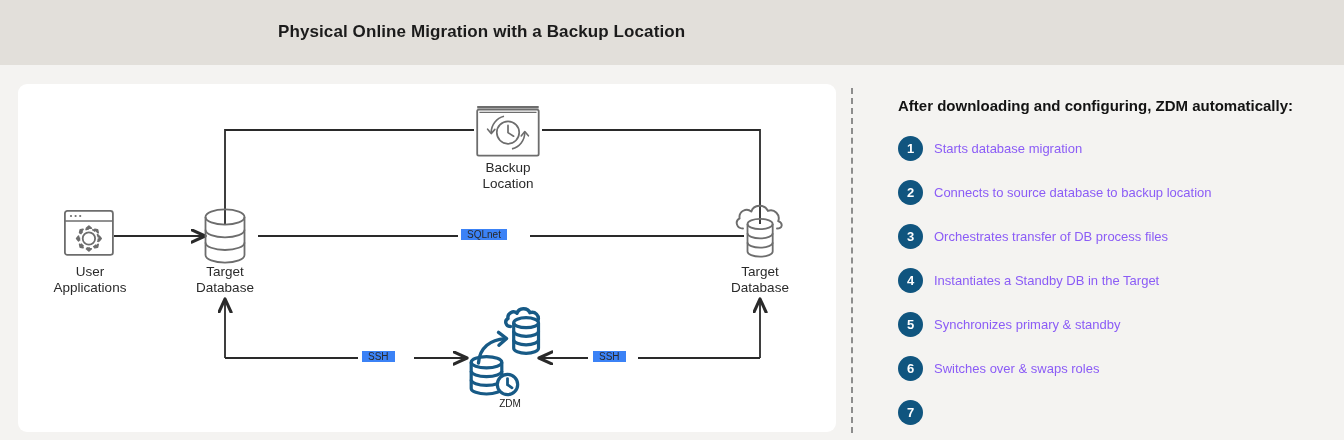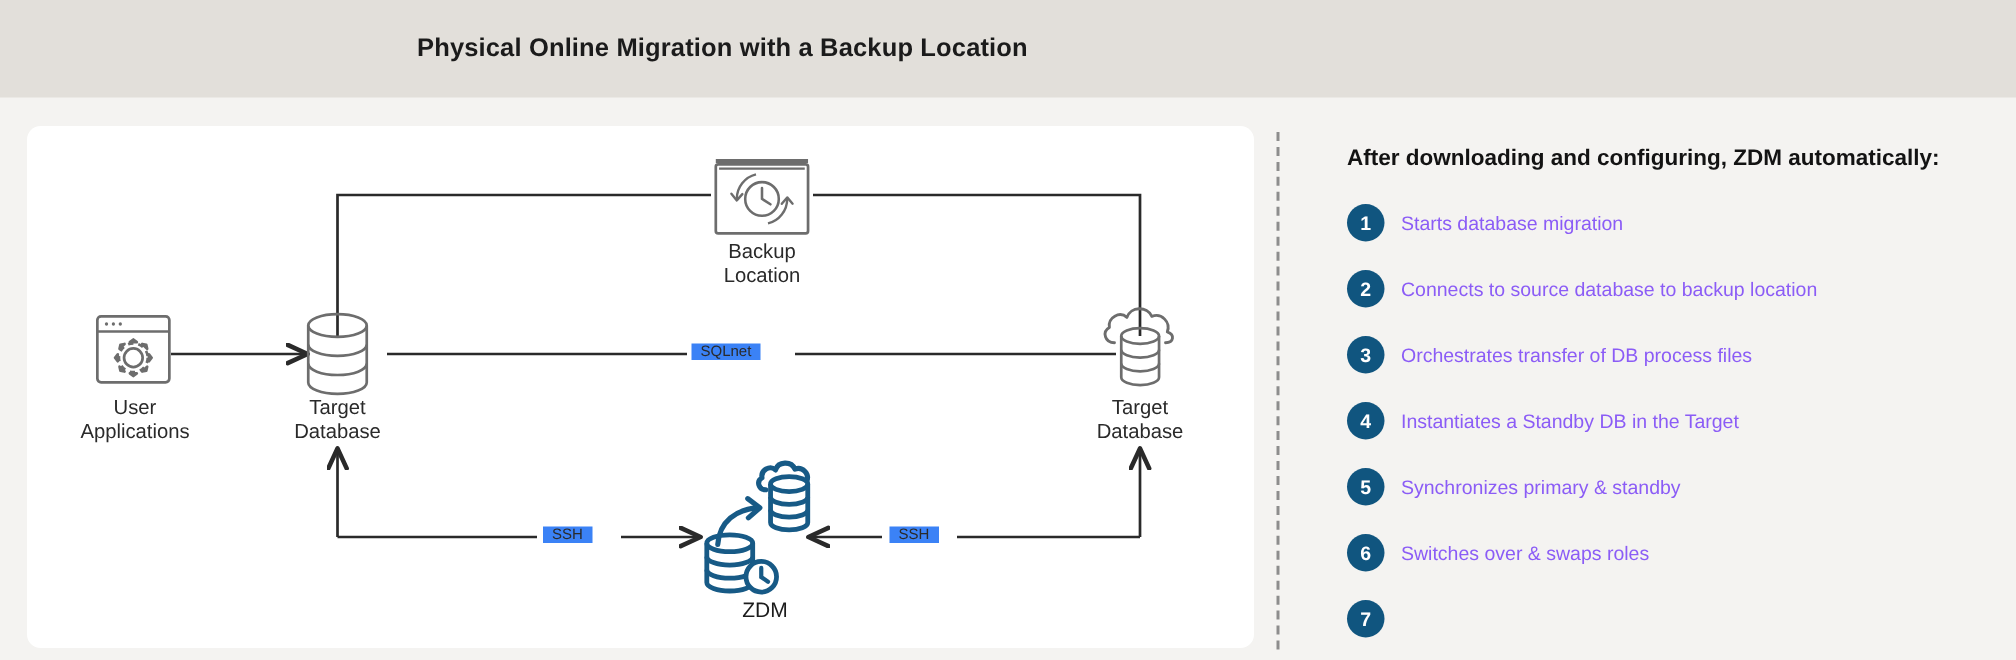--- a/index.html
+++ b/index.html
@@ -57,21 +57,21 @@
   .node-label{
     position:absolute;text-align:center;
     font-size:13.5px;color:#2a2a2a;line-height:16px;
     white-space:pre-line;
   }
   .edge-label{
     position:absolute;font-size:10px;color:#2a2a2a;
     background:#3b82f6;padding:0 6px;white-space:nowrap;
   }
   .zdm-label{
-    position:absolute;text-align:center;font-size:14px;color:#1c1c1c;
+    position:absolute;text-align:center;font-size:10px;color:#1c1c1c;
   }
 </style>
 </head>
 <body>
 
 <div id="header-band"></div>
 <div id="page-title">Physical Online Migration with a Backup Location</div>
 
 <div id="diagram-card">
 

